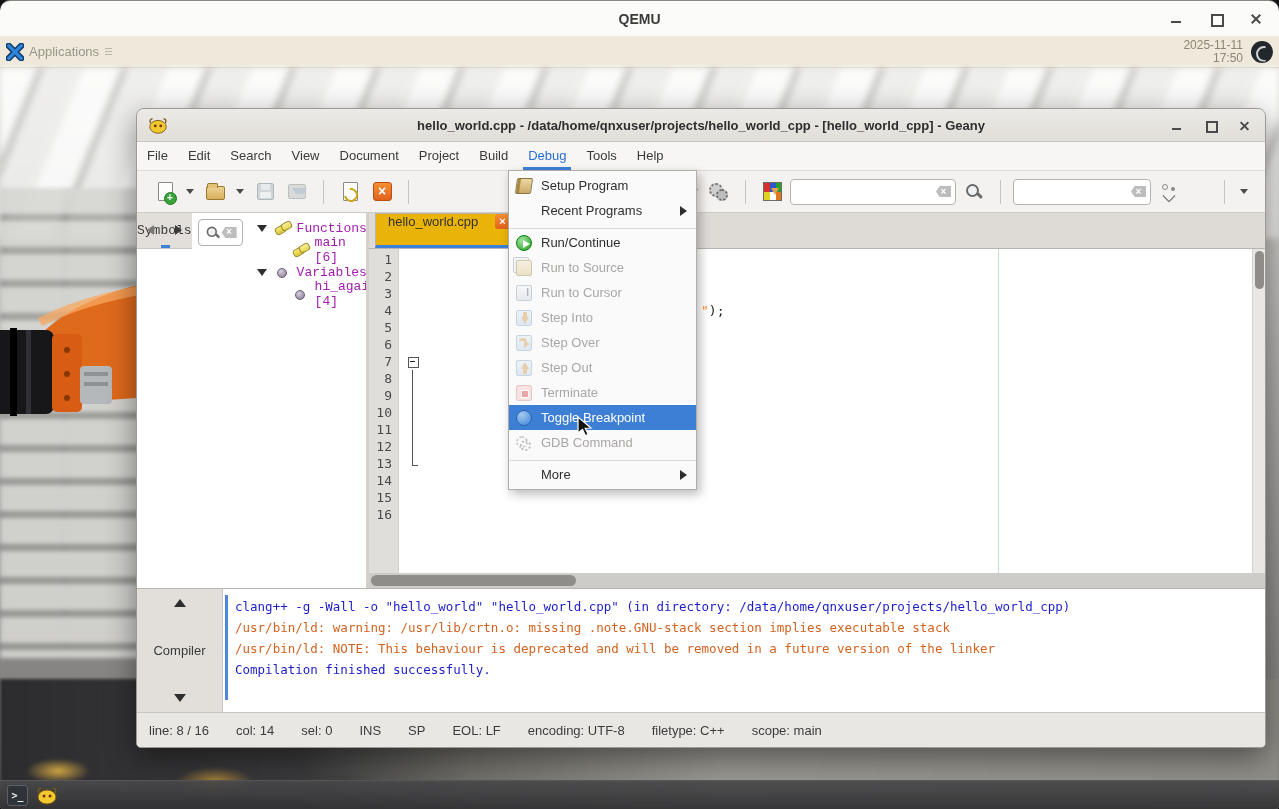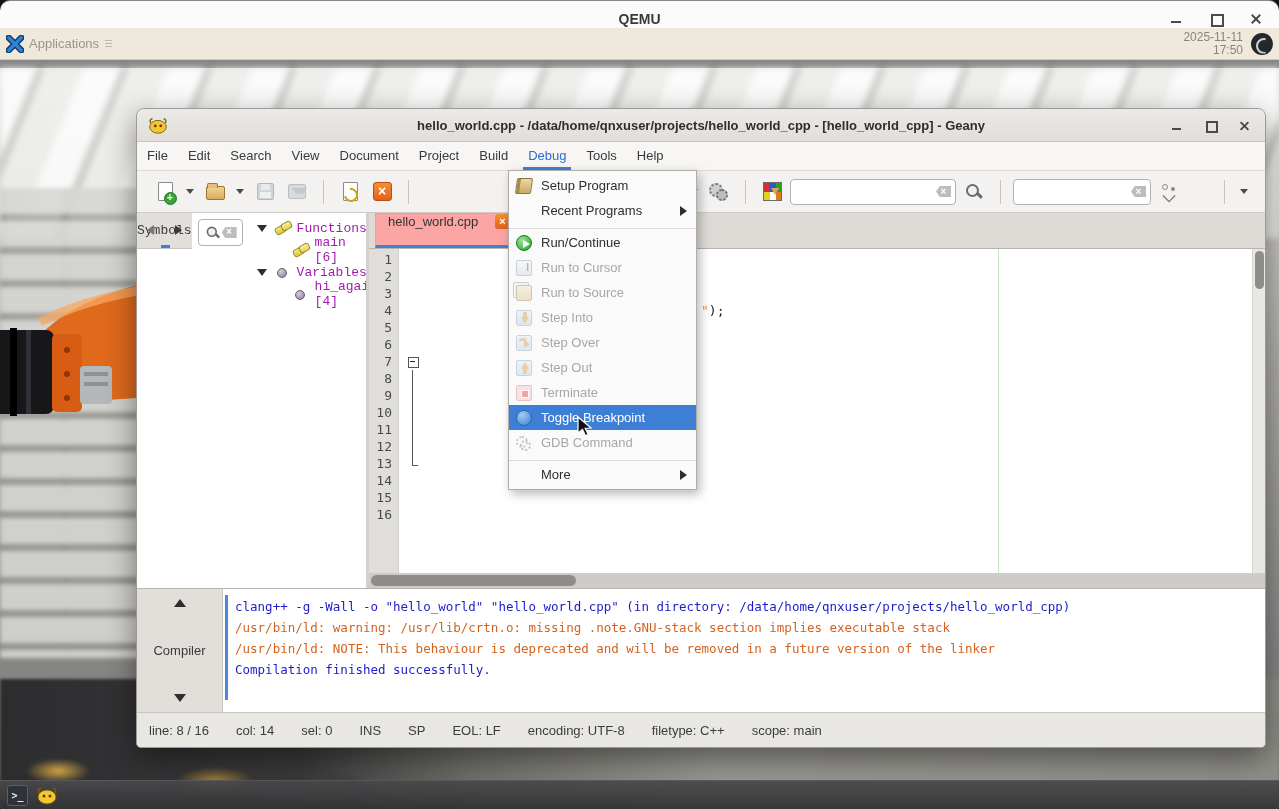--- a/index.html
+++ b/index.html
@@ -10,21 +10,21 @@
   .qemu-bar { position:absolute; left:0; top:1px; width:1279px; height:36px; background:#fbfbfa; border-bottom:1px solid #d8d6d2; border-radius:10px 10px 0 0; display:flex; align-items:center; justify-content:center; }
   .qemu-title { font-size:14px; font-weight:bold; color:#3a3a3a; }
   .qemu-controls { position:absolute; right:16px; top:0; height:36px; display:flex; align-items:center; gap:26px; }
   .qc { width:14px; height:14px; position:relative; cursor:default; }
   .qc-min::before { content:""; position:absolute; left:2px; top:9px; width:10px; height:2px; background:#4a4a4a; }
   .qc-max::before { content:""; position:absolute; left:2px; top:2px; width:9px; height:9px; border:2px solid #4a4a4a; }
   .qc-close::before,.qc-close::after { content:""; position:absolute; left:1px; top:6px; width:12px; height:2px; background:#4a4a4a; }
   .qc-close::before { transform:rotate(45deg);} .qc-close::after { transform:rotate(-45deg);}
 
   
-  .panel { position:absolute; left:0; top:28px; width:1279px; height:32px; background:#efe9dc; border-bottom:1px solid #cfc9ba; display:flex; align-items:center; }
+  .panel { position:absolute; left:0; top:36px; width:1279px; height:32px; background:#efe9dc; border-bottom:1px solid #cfc9ba; display:flex; align-items:center; }
   .panel-logo { margin-left:6px; width:18px; height:18px; }
   .apps-label { margin-left:5px; font-size:13px; color:#9a958a; }
   .apps-burger { margin-left:6px; width:8px; height:10px; position:relative; opacity:.6; }
   .apps-burger::before { content:""; position:absolute; left:0; top:1px; width:7px; height:1px; background:#9a958a; box-shadow:0 3px 0 #9a958a,0 6px 0 #9a958a; }
   .panel-clock { margin-left:auto; text-align:right; font-size:12px; line-height:13px; color:#8d8574; padding-right:8px; }
   .tray-icon { width:22px; height:22px; border-radius:50%; background:#23282c; margin-right:6px; position:relative; }
   .tray-icon::before { content:""; position:absolute; left:5px; top:5px; width:12px; height:12px; border:2px solid #cfd4d8; border-radius:50%; clip-path:polygon(0 0,60% 0,60% 100%,0 100%); }
 
   
   .desktop { position:absolute; left:0; top:68px; width:1279px; height:741px;
@@ -126,21 +126,21 @@
   .tree-row[data-exp="y"] .twisty { display:inline-block; }
   .sym-ico { width:16px; height:12px; position:relative; margin-right:6px; flex:none; }
   .sym-ico[data-icon="method"]::before { content:""; position:absolute; left:0; top:4px; width:9px; height:6px; background:linear-gradient(#f6ea7a,#ddc62e); border:1px solid #9a8a20; border-radius:3px; transform:rotate(-28deg); }
   .sym-ico[data-icon="method"]::after { content:""; position:absolute; left:6px; top:0; width:9px; height:6px; background:linear-gradient(#f8f0a0,#e6d348); border:1px solid #9a8a20; border-radius:3px; transform:rotate(-28deg); }
   .sym-ico[data-icon="variable"]::before { content:""; position:absolute; left:2px; top:2px; width:8px; height:8px; border-radius:50%; background:radial-gradient(circle at 35% 30%,#d9cdde,#857b90); border:1px solid #665e70; }
 
   .vsplit { width:3px; background:#d4d1cd; flex:none; }
 
   .editor { flex:1; display:flex; flex-direction:column; min-width:0; background:#fff; }
   .tabbar { height:36px; background:#dedbd7; border-bottom:1px solid #b8b5b1; display:flex; align-items:stretch; padding-left:6px; flex:none; }
-  .etab { width:142px; background:#fca5a5; border:1px solid #b8b5b1; border-bottom:3px solid #3f80d8; display:flex; align-items:center; padding:0 6px 16px 12px; gap:8px; }
+  .etab { width:142px; background:#eab308; border:1px solid #b8b5b1; border-bottom:3px solid #3f80d8; display:flex; align-items:center; padding:0 6px 16px 12px; gap:8px; }
   .etab-label { font-size:13px; color:#333; flex:1; }
   .etab-close { width:15px; height:15px; background:linear-gradient(#f59033,#e2611c); border-radius:3px; color:#fff; font-size:11px; font-weight:bold; line-height:14px; text-align:center; flex:none; }
   .textarea { flex:1; position:relative; overflow:hidden; background:#fff; }
   .ln-strip { position:absolute; left:0; top:0; bottom:0; width:30px; background:#e0deda; border-right:1px solid #d0cec9; }
   .longline { position:absolute; left:629px; top:0; bottom:0; width:1px; background:#c5e5c5; }
   .code-rows { position:absolute; left:0; top:2px; right:0; }
   .code-row { display:flex; height:17px; font-family:"DejaVu Sans Mono",monospace; font-size:13px; line-height:17px; }
   .ln { width:30px; flex:none; text-align:right; padding-right:7px; color:#4a4a4a; }
   .markgap { width:8px; flex:none; }
   .fold { width:14px; flex:none; position:relative; }
@@ -652,27 +652,27 @@
         
         
       </div>
 
       <div class="menu-item" data-state="normal">
         <span class="mi-ico" data-icon="run"></span>
         <span class="mi-label">Run/Continue</span>
       </div>
 
       <div class="menu-item" data-state="disabled">
+        <span class="mi-ico" data-icon="runsource"></span>
+        <span class="mi-label">Run to Source</span>
+      </div>
+
+      <div class="menu-item" data-state="disabled">
         <span class="mi-ico" data-icon="runcursor"></span>
         <span class="mi-label">Run to Cursor</span>
-      </div>
-
-      <div class="menu-item" data-state="disabled">
-        <span class="mi-ico" data-icon="runsource"></span>
-        <span class="mi-label">Run to Source</span>
       </div>
 
       <div class="menu-item" data-state="disabled">
         <span class="mi-ico" data-icon="stepinto"></span>
         <span class="mi-label">Step Into</span>
       </div>
 
       <div class="menu-item" data-state="disabled">
         <span class="mi-ico" data-icon="stepover"></span>
         <span class="mi-label">Step Over</span>

